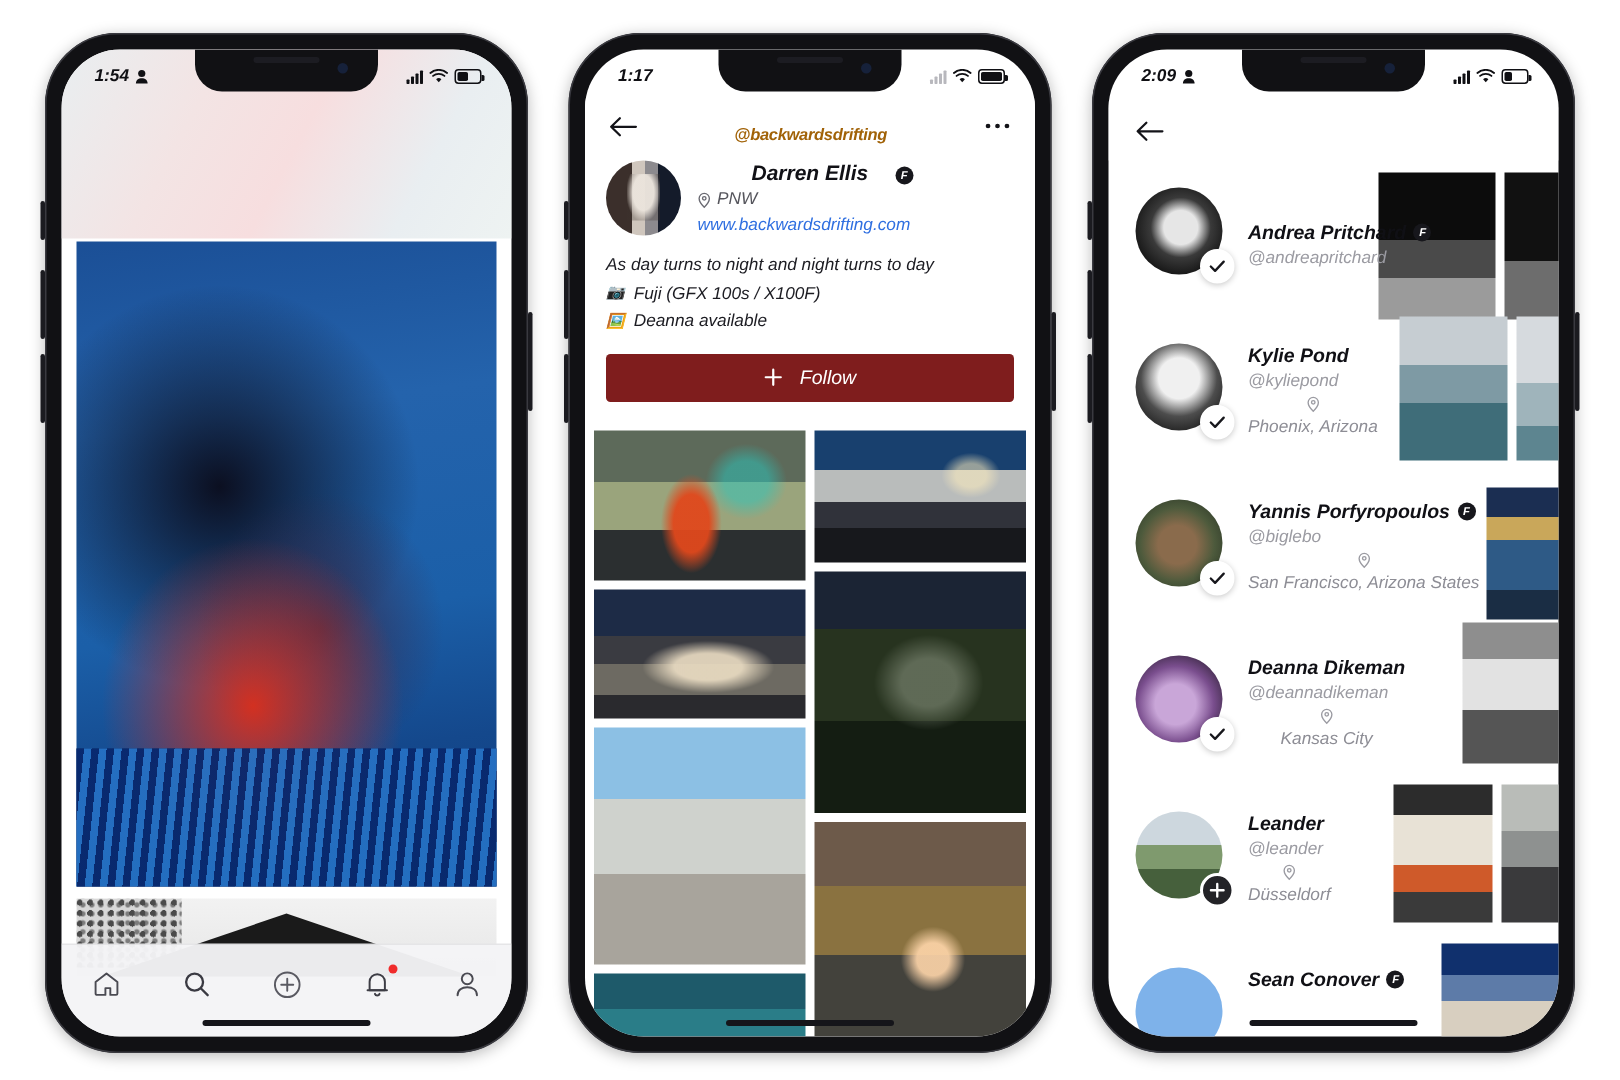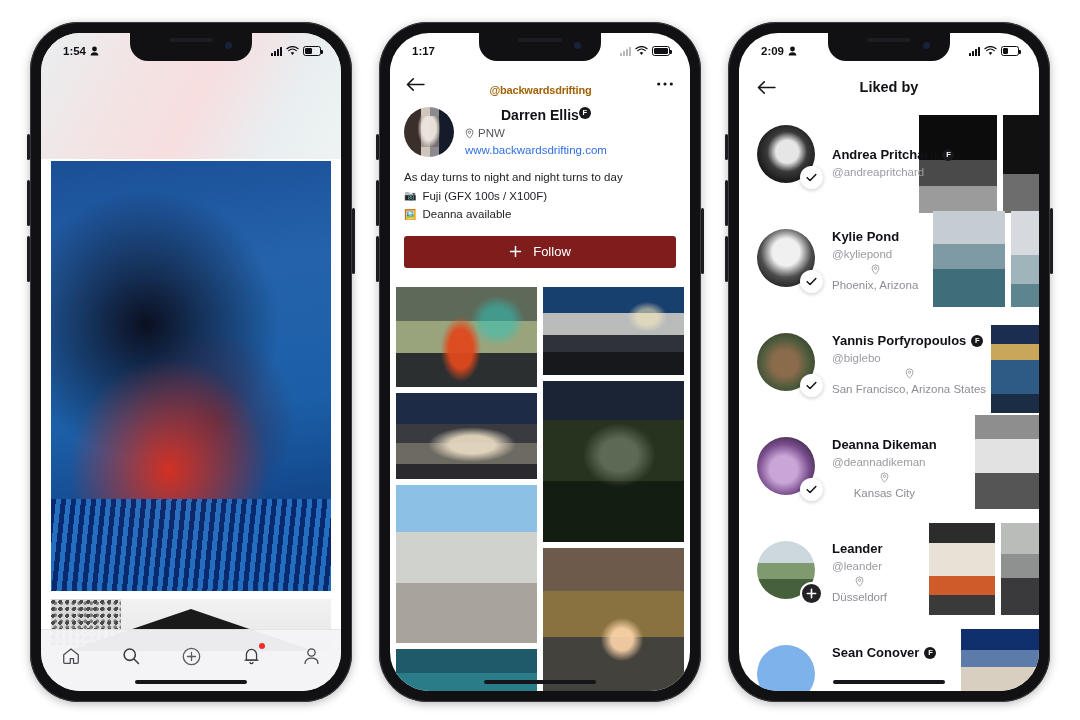--- a/index.html
+++ b/index.html
@@ -2,21 +2,21 @@
 <html><head>
 <meta charset="utf-8">
 <style>
   * { box-sizing: border-box; margin: 0; padding: 0; }
   html, body {
     width: 1080px; height: 720px;
     background: #ffffff;
     font-family: "Liberation Sans", sans-serif;
     overflow: hidden;
   }
-  .stage { position: relative; width: 1080px; height: 600px; }
+  .stage { position: relative; width: 1080px; height: 600px; font-style: italic; }
 
   
   .phone {
     position: absolute;
     width: 322px; height: 680px;
     background: #111114;
     border-radius: 48px;
     box-shadow: 0 2px 10px rgba(0,0,0,.28);
   }
   .phone::before { 
@@ -171,21 +171,21 @@
   .p2-prof { position: absolute; top: 74px; left: 0; right: 0; padding: 0 14px; }
   .p2-prof-head { display: flex; gap: 11px; }
   .p2-av {
     width: 50px; height: 50px; border-radius: 50%; flex: 0 0 auto;
     background:
       linear-gradient(90deg,#3b2f2b 0 34%, #cfc6bd 34% 52%, #8c8a8e 52% 70%, #141b2a 70% 100%);
     position: relative; overflow: hidden;
   }
   .p2-av::after{ content:""; position:absolute; left:28%; top:18%; width:44%; height:62%;
     background: radial-gradient(ellipse at 50% 40%, rgba(235,228,220,.95) 0 45%, rgba(60,50,45,.3) 75%); }
-  .p2-name { font-size: 14px; font-weight: 700; color: #111116; display:flex; align-items:flex-start; gap:0;padding-left:36px; }
+  .p2-name { font-size: 14px; font-weight: 700; color: #111116; display:flex; align-items:flex-end; gap:18px;padding-left:36px; }
   .p2-loc { display: flex; align-items: center; gap: 4px; font-size: 11.5px; color: #55555c; margin-top: 4px; }
   .p2-link { font-size: 11.5px; color: #2f6fe0; margin-top: 5px; }
   .p2-bio { margin-top: 11px; font-size: 11.5px; color: #1c1c22; line-height: 1.62; }
   .p2-bio .ln { display: flex; align-items: center; gap: 6px; }
   .em { font-size: 10px; line-height: 1; }
   .follow-btn {
     margin-top: 12px; height: 32px; border-radius: 3px; background: #7f1d1d;
     display: flex; align-items: center; justify-content: center; gap: 11px;
     color: #fff; font-size: 13px; font-weight: 500;
   }
@@ -508,21 +508,20 @@
           <span class="batt">
               <b style="width:38%"></b>
             </span>
         </div>
       </div>
 
       <div class="p3-nav">
         <svg width="19" height="15" viewBox="0 0 20 16">
           <path d="M19 8H1.6 M7.6 2 1.4 8l6.2 6" stroke="#131318" stroke-width="1.6" fill="none" stroke-linecap="round" stroke-linejoin="round"></path>
         </svg>
-        <span class="title">Liked by</span>
         <span style="width:19px"></span>
       </div>
 
       <div class="p3-list">
 
         <div class="p3-row">
           <div class="p3-thumbs" style="top:4px; right:-34px;">
             <span class="t" style="width:78px;height:98px;
               background:linear-gradient(180deg,#0c0c0c 0 46%,#4a4a4a 46% 72%,#9b9b9b 72% 100%);"></span>
             <span class="t" style="width:70px;height:98px;

